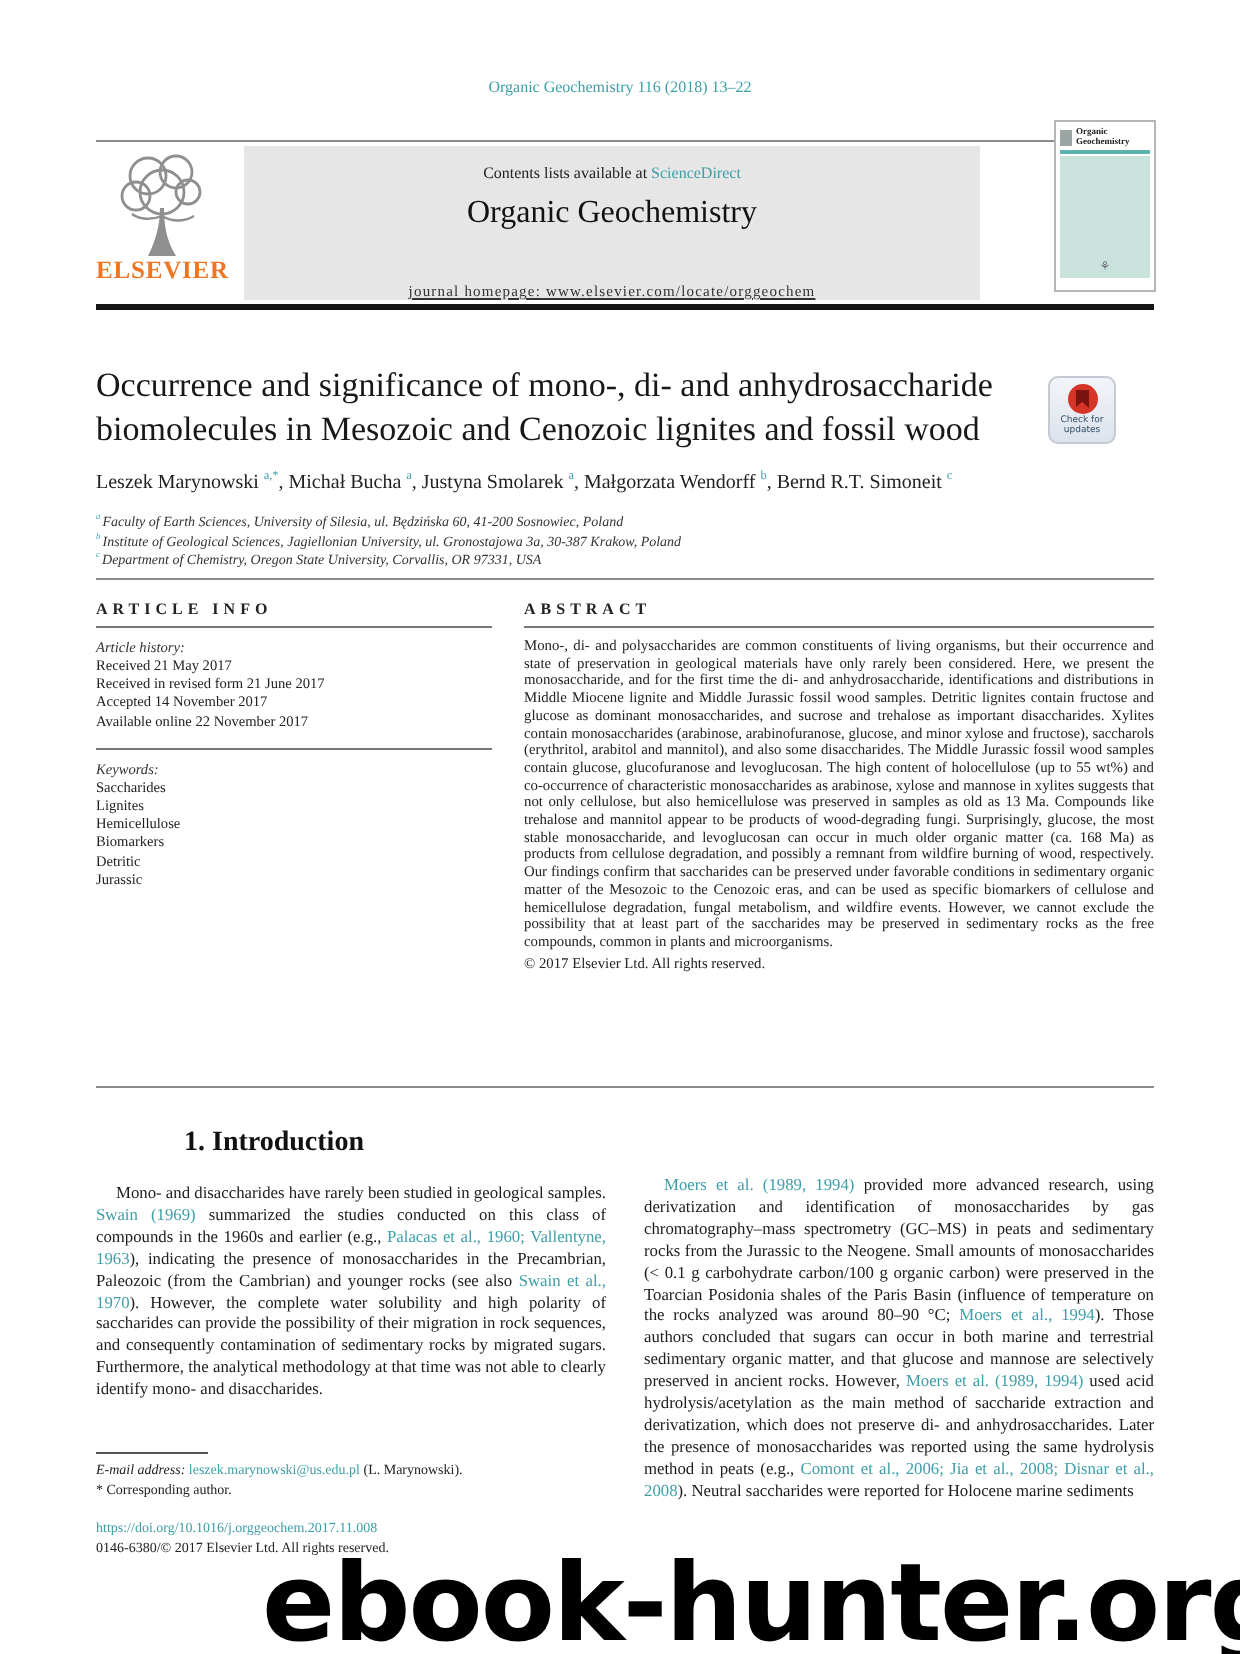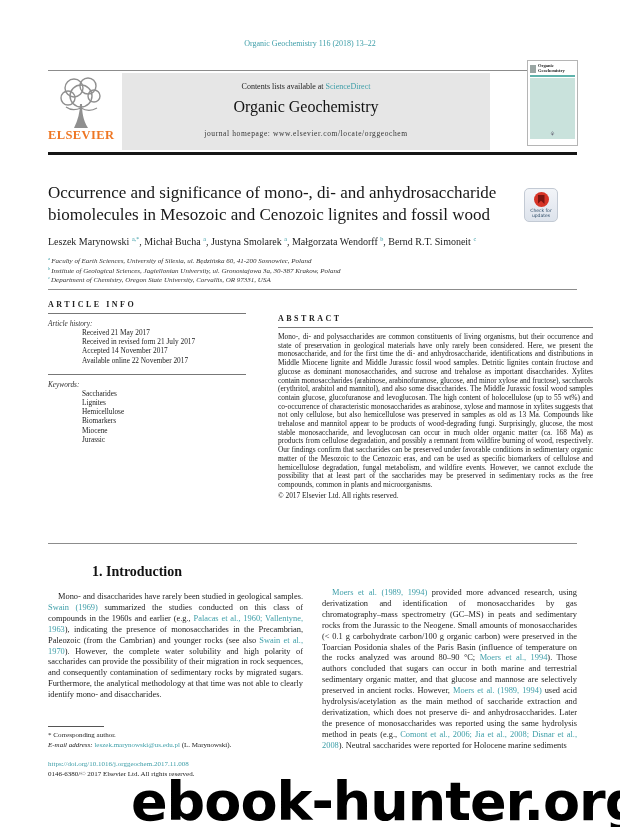--- a/index.html
+++ b/index.html
@@ -12,21 +12,21 @@
   .citation{position:absolute;top:39px;left:0;right:0;text-align:center;
             font-size:8px;color:#3e9ea8;}
   
   .banner{position:absolute;top:70px;left:48px;width:529px;height:80px;border-top:1px solid #8c8c8c;}
   .logo{position:absolute;left:0;top:3px;width:66px;height:76px;text-align:center;}
   .logo-tree{display:block;margin:0 auto;}
   .logo-word{font-size:12.5px;color:#ee7623;font-weight:bold;letter-spacing:0.4px;margin-top:-2px;}
   .gray-box{position:absolute;left:74px;top:2px;width:368px;height:77px;background:#e6e6e6;text-align:center;}
   .contents-line{margin-top:9px;font-size:8px;color:#222;}
   .journal-title{margin-top:7px;font-size:16px;color:#111;}
-  .homepage-line{margin-top:13px;font-size:7.5px;letter-spacing:0.6px;color:#333;}
+  .homepage-line{margin-top:25px;font-size:7.5px;letter-spacing:0.6px;color:#333;text-decoration:underline;}
   .cover{position:absolute;left:479px;top:-11px;width:51px;height:86px;background:#fff;
          border:1px solid #b5b5b5;box-sizing:border-box;}
   .cover-head{height:13px;display:flex;align-items:center;padding:1px 2px 0 2px;}
   .cover-logo{width:6px;height:8px;background:#9aa6a4;margin-right:2px;flex:0 0 auto;}
   .cover-title{font-size:4.5px;font-weight:bold;color:#222;line-height:4.5px;text-align:left;}
   .cover-rule{height:2px;background:#5fb3ac;margin:0 2px;}
   .cover-body{position:absolute;top:17px;bottom:6px;left:2px;right:2px;background:#c9e2dc;}
   .cover-tree{position:absolute;bottom:2px;left:0;right:0;text-align:center;font-size:6px;color:#667;}
   .thick-bar{position:absolute;top:152px;left:48px;width:529px;height:3px;background:#151515;}
   
@@ -37,25 +37,25 @@
   .badge-circle{width:15px;height:15px;border-radius:50%;background:#d63427;margin:3px auto 1px auto;position:relative;}
   .badge-mark{position:absolute;left:4px;top:3px;width:7px;height:9px;background:#7a1410;
               clip-path:polygon(0 0,100% 0,100% 100%,50% 65%,0 100%);}
   .badge-text{font-family:"DejaVu Sans",sans-serif;font-size:4.5px;line-height:5px;color:#2f4d68;}
   .authors{position:absolute;top:236px;left:48px;width:510px;font-size:10px;color:#222;}
   .affils{position:absolute;top:257px;left:48px;width:510px;font-size:7px;line-height:9.5px;
           font-style:italic;color:#333;}
   .rule-affil{position:absolute;top:289px;left:48px;width:529px;height:1px;background:#8c8c8c;}
   
   .info-col{position:absolute;top:300px;left:48px;width:198px;}
-  .abs-col{position:absolute;top:314px;left:262px;width:315px;margin-left:16px;}
+  .abs-col{position:absolute;top:300px;left:262px;width:315px;}
   .block-header{font-size:8px;font-weight:bold;letter-spacing:2.5px;color:#222;}
   .mini-rule{height:1px;background:#777;margin-top:4px;margin-bottom:5px;}
   .info-label{font-size:7.3px;font-style:italic;color:#333;}
-  .info-list{font-size:7.3px;line-height:9.2px;color:#222;margin-left:34px;}
+  .info-list{font-size:7.3px;line-height:9.2px;color:#222;}
   .kw-gap{margin-top:9px;}
   .abs-text{font-size:7.4px;line-height:8.7px;text-align:justify;color:#222;}
   .abs-copy{font-size:7.4px;margin-top:1px;color:#222;}
   .rule-mid{position:absolute;top:543px;left:48px;width:529px;height:1px;background:#8c8c8c;}
   
   .col-left{position:absolute;top:558px;left:48px;width:255px;}
   .col-right{position:absolute;top:588px;left:322px;width:255px;}
   .sec-head{font-size:14px;font-weight:bold;margin-top:6px;margin-bottom:12px;color:#111;margin-left:44px;}
   .body-par{font-size:8.4px;line-height:10.9px;text-align:justify;text-indent:10px;color:#1c1c1c;}
   
@@ -130,32 +130,32 @@
   </div>
 
   <div class="rule-affil"></div>
 
   <div class="info-col">
     <div class="block-header">ARTICLE INFO</div>
     <div class="mini-rule"></div>
     <div class="info-label">Article history:</div>
     <div class="info-list">
         <div>Received 21 May 2017</div>
-        <div>Received in revised form 21 July 2017</div>
+        <div>Received in revised form 21 June 2017</div>
         <div>Accepted 14 November 2017</div>
         <div>Available online 22 November 2017</div>
       </div>
     <div class="mini-rule kw-gap"></div>
     <div class="info-label">Keywords:</div>
     <div class="info-list">
         <div>Saccharides</div>
         <div>Lignites</div>
         <div>Hemicellulose</div>
         <div>Biomarkers</div>
-        <div>Miocene</div>
+        <div>Detritic</div>
         <div>Jurassic</div>
       </div>
   </div>
 
   <div class="abs-col">
     <div class="block-header">ABSTRACT</div>
     <div class="mini-rule"></div>
     <div class="abs-text">Mono-, di- and polysaccharides are common constituents of living organisms, but their occurrence and state of preservation in geological materials have only rarely been considered. Here, we present the monosaccharide, and for the first time the di- and anhydrosaccharide, identifications and distributions in Middle Miocene lignite and Middle Jurassic fossil wood samples. Detritic lignites contain fructose and glucose as dominant monosaccharides, and sucrose and trehalose as important disaccharides. Xylites contain monosaccharides (arabinose, arabinofuranose, glucose, and minor xylose and fructose), saccharols (erythritol, arabitol and mannitol), and also some disaccharides. The Middle Jurassic fossil wood samples contain glucose, glucofuranose and levoglucosan. The high content of holocellulose (up to 55 wt%) and co-occurrence of characteristic monosaccharides as arabinose, xylose and mannose in xylites suggests that not only cellulose, but also hemicellulose was preserved in samples as old as 13 Ma. Compounds like trehalose and mannitol appear to be products of wood-degrading fungi. Surprisingly, glucose, the most stable monosaccharide, and levoglucosan can occur in much older organic matter (ca. 168 Ma) as products from cellulose degradation, and possibly a remnant from wildfire burning of wood, respectively. Our findings confirm that saccharides can be preserved under favorable conditions in sedimentary organic matter of the Mesozoic to the Cenozoic eras, and can be used as specific biomarkers of cellulose and hemicellulose degradation, fungal metabolism, and wildfire events. However, we cannot exclude the possibility that at least part of the saccharides may be preserved in sedimentary rocks as the free compounds, common in plants and microorganisms.</div>
     <div class="abs-copy">© 2017 Elsevier Ltd. All rights reserved.</div>
   </div>
@@ -166,22 +166,22 @@
     <div class="sec-head">1. Introduction</div>
     <div class="body-par"><span>Mono- and disaccharides have rarely been studied in geological samples. </span><span class="lnk">Swain (1969)</span><span> summarized the studies conducted on this class of compounds in the 1960s and earlier (e.g., </span><span class="lnk">Palacas et al., 1960; Vallentyne, 1963</span><span>), indicating the presence of monosaccharides in the Precambrian, Paleozoic (from the Cambrian) and younger rocks (see also </span><span class="lnk">Swain et al., 1970</span><span>). However, the complete water solubility and high polarity of saccharides can provide the possibility of their migration in rock sequences, and consequently contamination of sedimentary rocks by migrated sugars. Furthermore, the analytical methodology at that time was not able to clearly identify mono- and disaccharides.</span></div>
   </div>
 
   <div class="col-right">
     <div class="body-par"><span class="lnk">Moers et al. (1989, 1994)</span><span> provided more advanced research, using derivatization and identification of monosaccharides by gas chromatography–mass spectrometry (GC–MS) in peats and sedimentary rocks from the Jurassic to the Neogene. Small amounts of monosaccharides (&lt; 0.1 g carbohydrate carbon/100 g organic carbon) were preserved in the Toarcian Posidonia shales of the Paris Basin (influence of temperature on the rocks analyzed was around 80–90 °C; </span><span class="lnk">Moers et al., 1994</span><span>). Those authors concluded that sugars can occur in both marine and terrestrial sedimentary organic matter, and that glucose and mannose are selectively preserved in ancient rocks. However, </span><span class="lnk">Moers et al. (1989, 1994)</span><span> used acid hydrolysis/acetylation as the main method of saccharide extraction and derivatization, which does not preserve di- and anhydrosaccharides. Later the presence of monosaccharides was reported using the same hydrolysis method in peats (e.g., </span><span class="lnk">Comont et al., 2006; Jia et al., 2008; Disnar et al., 2008</span><span>). Neutral saccharides were reported for Holocene marine sediments</span></div>
   </div>
 
   <div class="footnote">
     <div class="fn-rule"></div>
+    <div class="fn-line ind"><span class="it">E-mail address: </span><span class="lnk">leszek.marynowski@us.edu.pl</span><span> (L. Marynowski).</span></div>
     <div class="fn-line">* Corresponding author.</div>
-    <div class="fn-line ind"><span class="it">E-mail address: </span><span class="lnk">leszek.marynowski@us.edu.pl</span><span> (L. Marynowski).</span></div>
   </div>
 
   <div class="footer">
     <div class="doi">https://doi.org/10.1016/j.orggeochem.2017.11.008</div>
     <div class="issn">0146-6380/© 2017 Elsevier Ltd. All rights reserved.</div>
   </div>
 
   <div class="watermark">ebook-hunter.org</div>
 
 </div>

